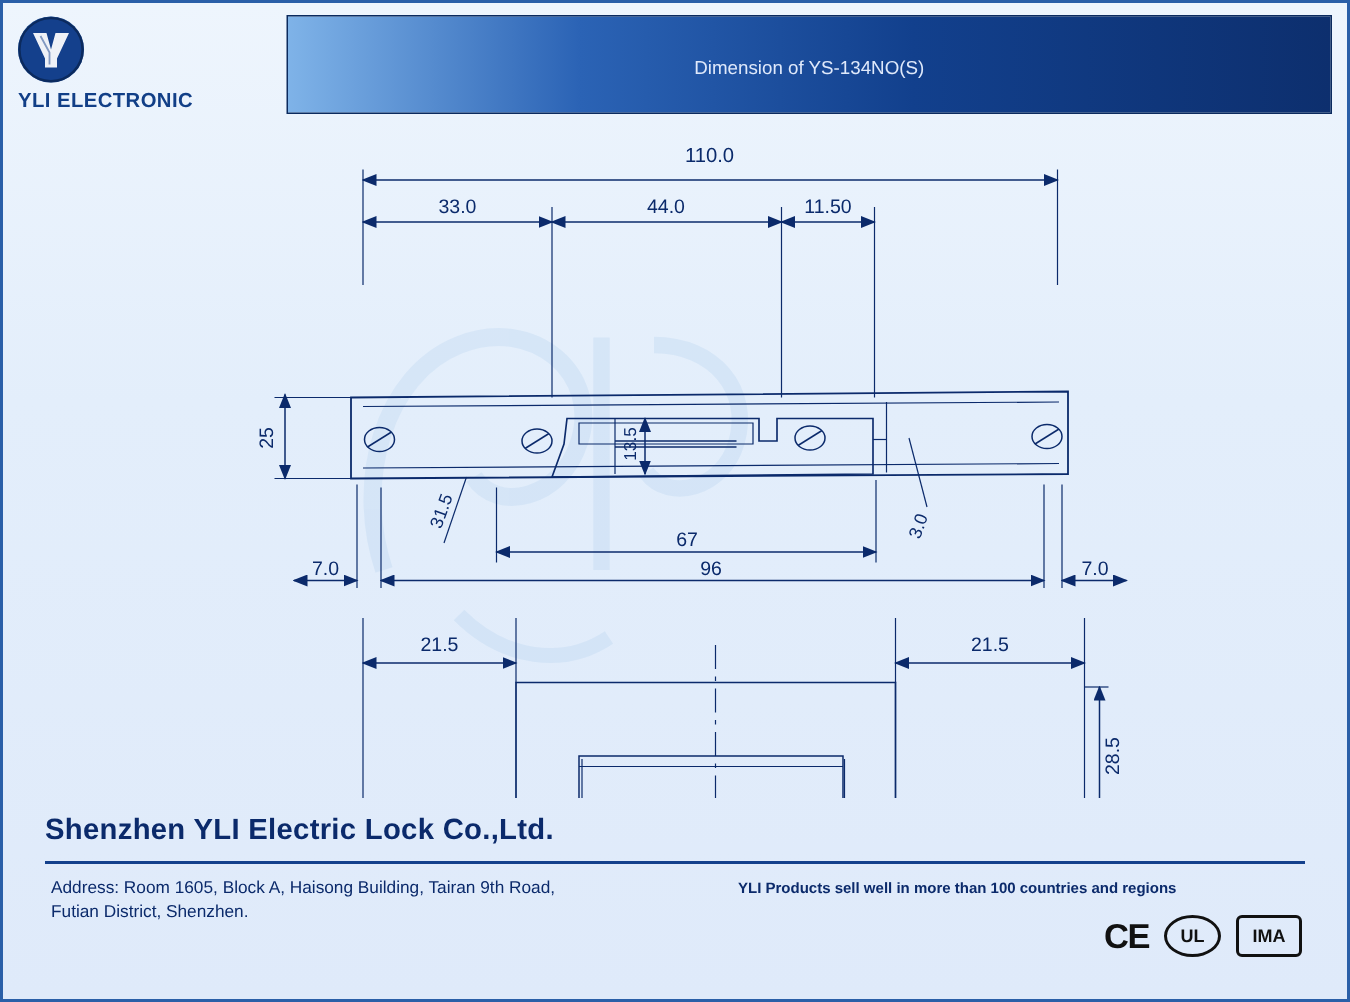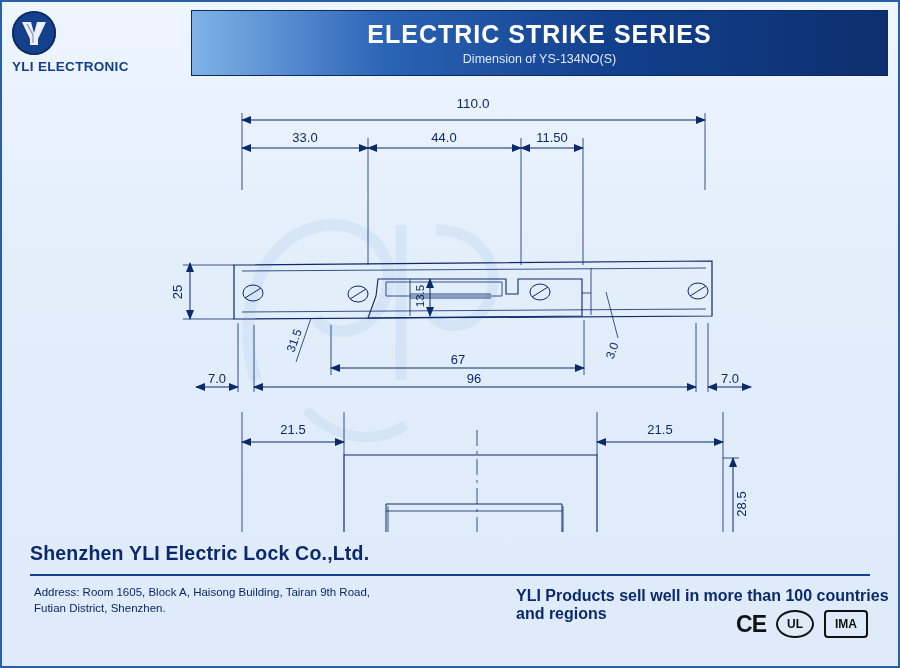--- a/index.html
+++ b/index.html
@@ -64,21 +64,21 @@
     position:absolute;left:28px;top:540px;font-size:19.5px;font-weight:bold;color:#0b2a6b;
     letter-spacing:.2px;
   }
   .rule1{top:572px;}
   .addr{
     position:absolute;left:32px;top:582px;font-size:11.5px;line-height:16px;color:#0b2a6b;
   }
   .addr .red{color:#b60000;}
   .addr .row{white-space:nowrap;}
   .tagline{
-    position:absolute;left:514px;top:585px;font-size:16px;font-weight:bold;color:#0b2a6b;
+    position:absolute;left:490px;top:585px;font-size:10px;font-weight:bold;color:#0b2a6b;
   }
   .certs{
     position:absolute;right:30px;top:608px;display:flex;gap:10px;align-items:center;justify-content:flex-end;
   }
   .cert{
     font-weight:bold;color:#111;display:flex;align-items:center;justify-content:center;
   }
   .cert-ce{font-size:23px;letter-spacing:-1px;}
   .cert-ul{
     width:34px;height:24px;border:2px solid #111;border-radius:50%;
@@ -102,21 +102,20 @@
         <svg width="44" height="44" viewBox="0 0 44 44">
           <circle cx="22" cy="22" r="21" fill="#14408c"></circle>
           <circle cx="22" cy="22" r="21" fill="none" stroke="#0b2a5e" stroke-width="1.5"></circle>
           <path d="M10 11 L19 11 L22 22 L25 11 L34 11 L26 28 L26 34 L18 34 L18 28 Z" fill="#ffffff" opacity=".93"></path>
           <path d="M15 13 L21 24 L21 32" fill="none" stroke="#14408c" stroke-width="1.2" opacity=".5"></path>
         </svg>
       </div>
       <div class="logo-text">YLI ELECTRONIC</div>
     </div>
     <div class="title-bar">
-      <div class="title-main">ELECTRIC STRIKE SERIES</div>
       <div class="title-sub">Dimension of YS-134NO(S)</div>
     </div>
   </div>
 
   <div class="drawing">
     <svg width="892" height="452" viewBox="0 0 892 452">
       <defs>
         <marker id="ar" markerWidth="10" markerHeight="8" refX="9" refY="4" orient="auto">
           <path d="M0,0 L10,4 L0,8 z" fill="#0b2a6b"></path>
         </marker>

